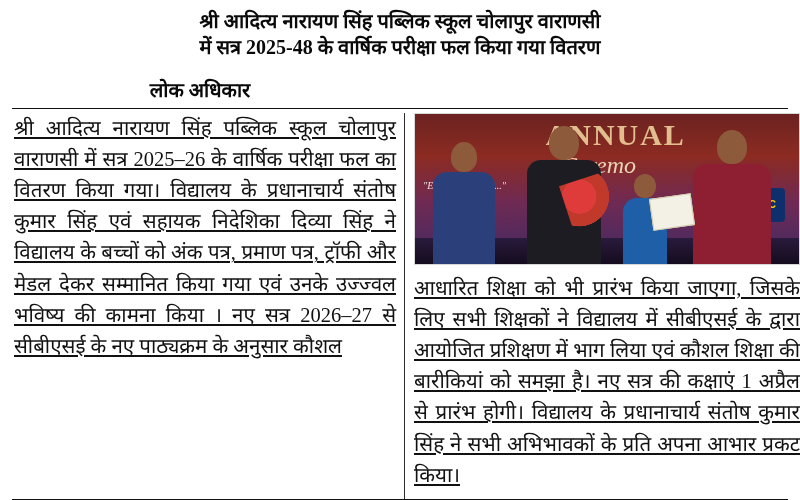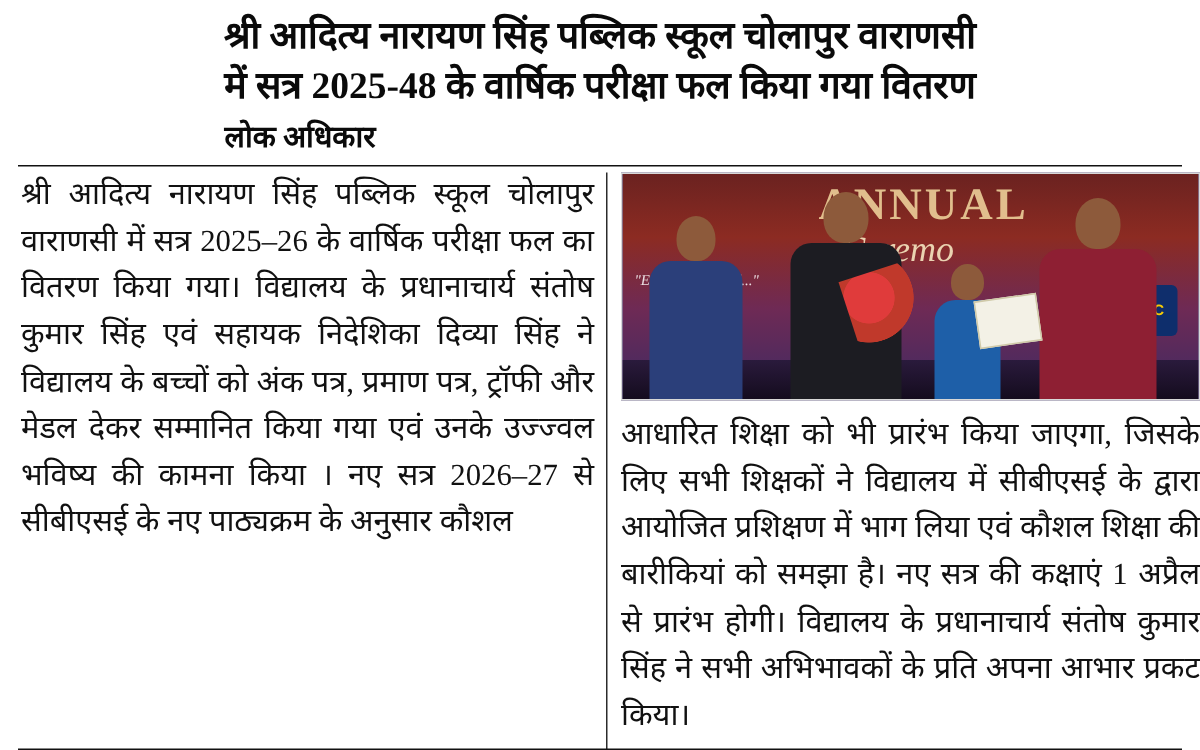--- a/index.html
+++ b/index.html
@@ -17,38 +17,38 @@
   .page {
     position: relative;
     width: 800px;
     height: 500px;
     box-sizing: border-box;
     padding: 6px 10px 0 10px;
   }
   .headline {
     font-family: "Liberation Serif", "DejaVu Serif", serif;
     font-weight: bold;
-    font-size: 25px;
+    font-size: 20px;
     line-height: 1.32;
     text-align: center;
     letter-spacing: 0px;
     color: #0a0a0a;
     padding: 2px 4px 0 4px;
   }
   .headline-line {
     display: block;
   }
   .subhead {
     font-weight: bold;
     font-size: 20px;
     line-height: 1.2;
     color: #0a0a0a;
     text-align: center;
     width: 380px;
-    margin-top: 6px;
+    margin-top: 17px;
   }
   .rule-top {
     border-top: 1.5px solid #111;
     margin: 6px 2px 0 2px;
   }
   .content {
     position: relative;
     margin-top: 4px;
     height: 404px;
   }
@@ -77,20 +77,21 @@
   .body-text {
     font-family: "Liberation Serif", "DejaVu Serif", serif;
     font-size: 20.5px;
     line-height: 1.52;
     text-align: justify;
     text-justify: inter-word;
     color: #111111;
   }
   .body-text p {
     margin: 0;
+    text-decoration: underline;
   }
   
   .photo {
     position: relative;
     width: 386px;
     height: 152px;
     overflow: hidden;
     background: #3b2f6d;
     border: 1px solid #d8d8d8;
     box-sizing: border-box;

